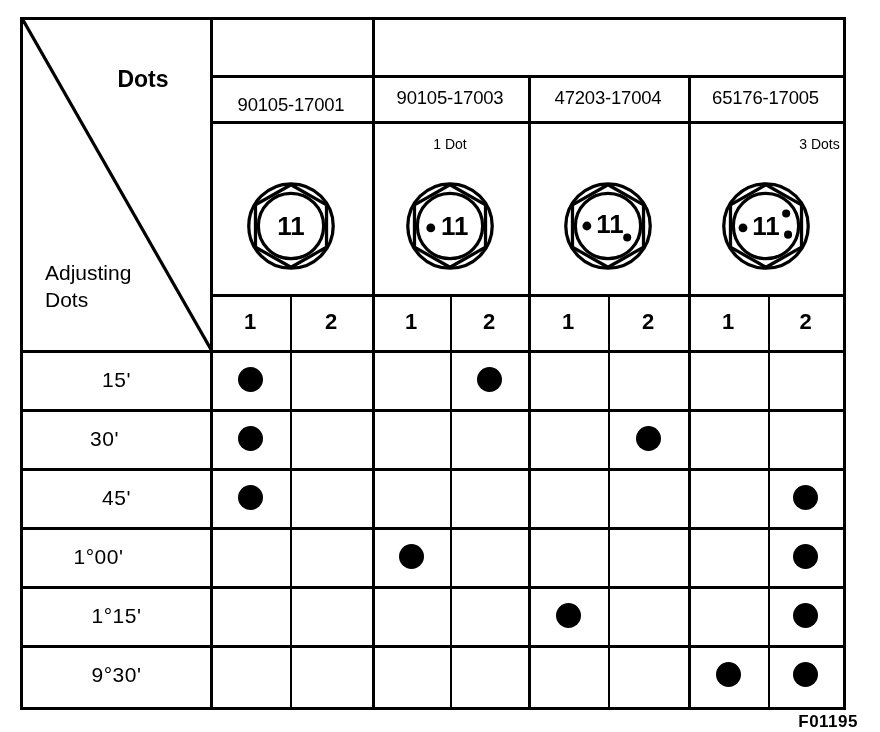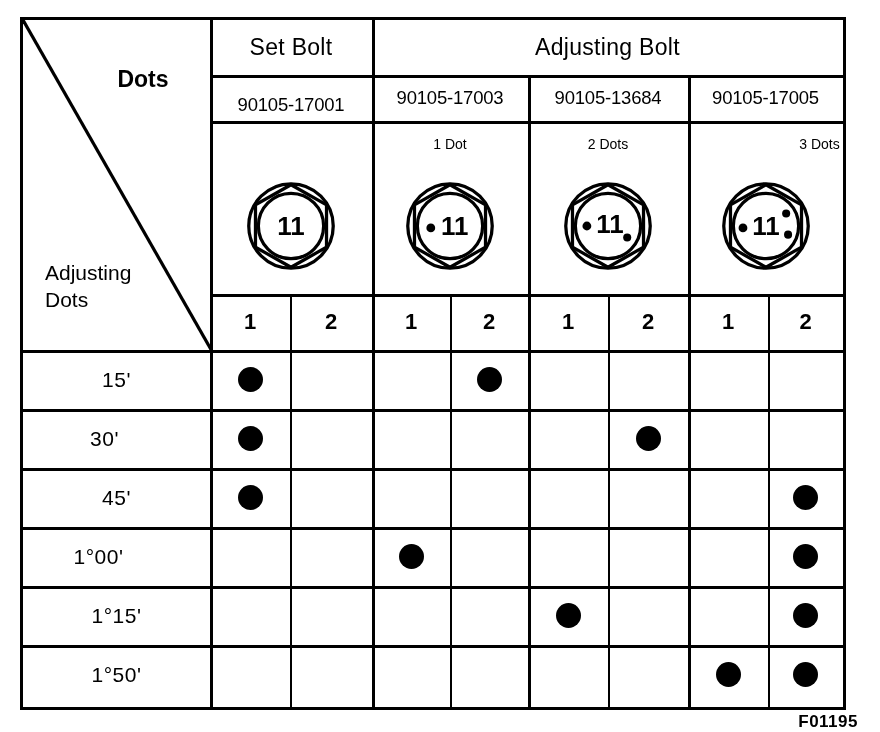--- a/index.html
+++ b/index.html
@@ -110,27 +110,25 @@
       <svg class="corner-diag" viewBox="0 0 190 333">
         <line x1="0" y1="0" x2="190" y2="333" stroke="#000" stroke-width="3.2"></line>
       </svg>
       <div class="corner-bolt">Dots</div>
       <div class="corner-adj">
         <div>Adjusting</div>
         <div>Dots</div>
       </div>
     </div>
 
-    <div class="cell grp-label" style="left:187px; top:0; width:162px; height:55px;">Set Bolt</div>
-    <div class="cell grp-label" style="left:349px; top:0; width:471px; height:55px;">Adjusting Bolt</div>
 
     <div class="cell pn-label" style="left:187px; top:55px; width:162px; height:60px;">90105-17001</div>
     <div class="cell pn-label" style="left:349px; top:55px; width:156px; height:46px;">90105-17003</div>
-    <div class="cell pn-label" style="left:505px; top:55px; width:160px; height:46px;">90105-13684</div>
-    <div class="cell pn-label" style="left:665px; top:55px; width:155px; height:46px;">90105-17005</div>
+    <div class="cell pn-label" style="left:505px; top:55px; width:160px; height:46px;">47203-17004</div>
+    <div class="cell pn-label" style="left:665px; top:55px; width:155px; height:46px;">65176-17005</div>
 
     <div class="cell dots-label" style="left:187px; top:108px; width:162px; height:34px;"></div>
     <div class="cell" style="left:187px; top:152px; width:162px; height:108px;">
       <div class="bolthead">
         <svg viewBox="0 0 100 100">
           <circle cx="50" cy="50" r="44" fill="none" stroke="#000" stroke-width="3.4"></circle>
           <polygon points="50,7 87,28 87,72 50,93 13,72 13,28" fill="none" stroke="#000" stroke-width="3.4"></polygon>
           <circle cx="50" cy="50" r="34" fill="#fff" stroke="#000" stroke-width="3.4"></circle>
           <text x="50" y="50" text-anchor="middle" dominant-baseline="central" font-family="Liberation Sans, sans-serif" font-size="27" font-weight="600" fill="#000">11</text>
         </svg>
@@ -143,21 +141,20 @@
         <svg viewBox="0 0 100 100">
           <circle cx="50" cy="50" r="44" fill="none" stroke="#000" stroke-width="3.4"></circle>
           <polygon points="50,7 87,28 87,72 50,93 13,72 13,28" fill="none" stroke="#000" stroke-width="3.4"></polygon>
           <circle cx="50" cy="50" r="34" fill="#fff" stroke="#000" stroke-width="3.4"></circle>
           <text x="55" y="50" text-anchor="middle" dominant-baseline="central" font-family="Liberation Sans, sans-serif" font-size="27" font-weight="600" fill="#000">11</text>
           <circle cx="30" cy="52" r="4.6" fill="#000"></circle>
         </svg>
       </div>
     </div>
 
-    <div class="cell dots-label" style="left:505px; top:108px; width:160px; height:34px;">2 Dots</div>
     <div class="cell" style="left:505px; top:152px; width:160px; height:108px;">
       <div class="bolthead">
         <svg viewBox="0 0 100 100">
           <circle cx="50" cy="50" r="44" fill="none" stroke="#000" stroke-width="3.4"></circle>
           <polygon points="50,7 87,28 87,72 50,93 13,72 13,28" fill="none" stroke="#000" stroke-width="3.4"></polygon>
           <circle cx="50" cy="50" r="34" fill="#fff" stroke="#000" stroke-width="3.4"></circle>
           <text x="52" y="48" text-anchor="middle" dominant-baseline="central" font-family="Liberation Sans, sans-serif" font-size="27" font-weight="600" fill="#000">11</text>
           <circle cx="28" cy="50" r="4.6" fill="#000"></circle>
           <circle cx="70" cy="62" r="4.2" fill="#000"></circle>
         </svg>
@@ -247,21 +244,21 @@
         <div class="cell" style="left: 349px; top: 566px; width: 78px; height: 59px;"></div>
         <div class="cell" style="left: 427px; top: 566px; width: 78px; height: 59px;"></div>
         <div class="cell" style="left: 505px; top: 566px; width: 80px; height: 59px;">
           <div class="dot"></div>
         </div>
         <div class="cell" style="left: 585px; top: 566px; width: 80px; height: 59px;"></div>
         <div class="cell" style="left: 665px; top: 566px; width: 80px; height: 59px;"></div>
         <div class="cell" style="left: 745px; top: 566px; width: 75px; height: 59px;">
           <div class="dot"></div>
         </div>
-        <div class="cell row-label" style="left: 0px; top: 625px; width: 187px; height: 59px;">1°50'</div>
+        <div class="cell row-label" style="left: 0px; top: 625px; width: 187px; height: 59px;">9°30'</div>
         <div class="cell" style="left: 187px; top: 625px; width: 80px; height: 59px;"></div>
         <div class="cell" style="left: 267px; top: 625px; width: 82px; height: 59px;"></div>
         <div class="cell" style="left: 349px; top: 625px; width: 78px; height: 59px;"></div>
         <div class="cell" style="left: 427px; top: 625px; width: 78px; height: 59px;"></div>
         <div class="cell" style="left: 505px; top: 625px; width: 80px; height: 59px;"></div>
         <div class="cell" style="left: 585px; top: 625px; width: 80px; height: 59px;"></div>
         <div class="cell" style="left: 665px; top: 625px; width: 80px; height: 59px;">
           <div class="dot"></div>
         </div>
         <div class="cell" style="left: 745px; top: 625px; width: 75px; height: 59px;">

